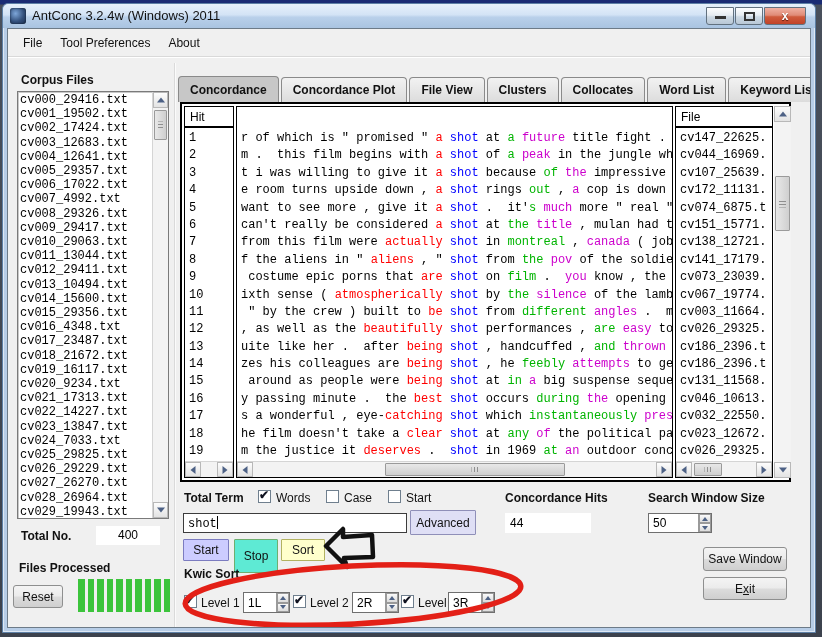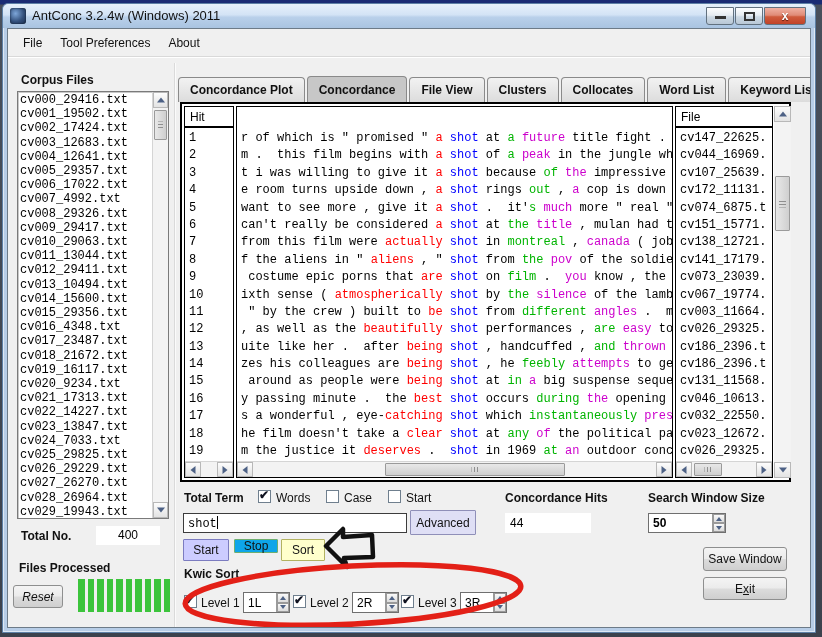--- a/index.html
+++ b/index.html
@@ -157,39 +157,39 @@
             <span class="tri down"></span>
           </div>
       </div>
     </div>
 
     <div class="lbl" style="left:13px; top:500px;">Total No.</div>
     <div class="field" style="left:88px; top:497px; width:64px; height:19px; text-align:center; padding-top:2px;">400</div>
 
     <div class="lbl" style="left:11px; top:532px;">Files Processed</div>
 
-    <div class="pushbtn" style="left:5px; top:556px; width:50px; height:23px;font-style:italic;">
+    <div class="pushbtn" style="left:5px; top:556px; width:50px; height:23px;">
       <span class="pb-label">Reset</span>
     </div>
     <div class="progress" id="progress">
         <span class="pblock" style="background: rgb(60, 196, 60);"></span>
         <span class="pblock" style="background: rgb(60, 196, 60);"></span>
         <span class="pblock" style="background: rgb(60, 196, 60);"></span>
         <span class="pblock" style="background: rgb(60, 196, 60);"></span>
         <span class="pblock" style="background: rgb(60, 196, 60);"></span>
         <span class="pblock" style="background: rgb(60, 196, 60);"></span>
         <span class="pblock" style="background: rgb(60, 196, 60);"></span>
         <span class="pblock" style="background: rgb(60, 196, 60);"></span>
         <span class="pblock" style="background: rgb(60, 196, 60);"></span>
         <span class="pblock" style="background: rgb(60, 196, 60);"></span>
       </div>
 
     <div class="tabs" id="tabs">
+        <div class="tab active">Concordance</div>
         <div class="tab">Concordance Plot</div>
-        <div class="tab active">Concordance</div>
         <div class="tab">File View</div>
         <div class="tab">Clusters</div>
         <div class="tab">Collocates</div>
         <div class="tab">Word List</div>
         <div class="tab">Keyword List</div>
       </div>
 
     <div class="tbl">
       <div class="pane" style="left:2px; width:50px;">
         <div class="pane-hdr">Hit</div>
@@ -319,36 +319,36 @@
     <div class="textinput" style="left:175px; top:484px; width:224px; height:20px;"><span id="search-value">shot</span><span class="caret"></span></div>
 
     <div class="cbtn" style="left:402px; top:481px; width:66px; height:25px; background:#dfdff5; border:1px solid #8f8fb8;">
       <span class="pb-label">Advanced</span>
     </div>
 
     <div class="lbl" style="left:497px; top:462px;">Concordance Hits</div>
     <div class="field" style="left:497px; top:484px; width:86px; height:20px; padding:3px 0 0 5px;">44</div>
 
     <div class="lbl" style="left:640px; top:462px;">Search Window Size</div>
-    <div class="spin" style="left:640px; top:484px; width:78px; height:20px;font-weight:bold;">
+    <div class="spin" style="left:640px; top:484px; width:64px; height:20px;">
       <span class="val">50</span>
       <span class="spin-btns">
         <span class="sp">
             <span class="tri up" style="border-bottom-width:4px; border-left-width:3px; border-right-width:3px;"></span>
           </span>
         <span class="sp dn">
             <span class="tri down" style="border-top-width:4px; border-left-width:3px; border-right-width:3px;"></span>
           </span>
       </span>
     </div>
 
     <div class="cbtn" id="btn-start" style="left: 175px; top: 510px; width: 46px; height: 22px; border: 1px solid rgb(124, 124, 192); background: rgb(204, 204, 255);">
       <span class="pb-label">Start</span>
     </div>
-    <div class="cbtn" id="btn-stop" style="left: 226px; top: 510px; width: 44px; height: 14px; border: 1px solid rgb(111, 174, 111); background: #0ea5e9; padding-left: 32px;">
+    <div class="cbtn" id="btn-stop" style="left: 226px; top: 510px; width: 44px; height: 34px; border: 1px solid rgb(111, 174, 111); background: #5eead4; padding-left: 32px;">
       <span class="pb-label">Stop</span>
     </div>
     <div class="cbtn" id="btn-sort" style="left: 273px; top: 510px; width: 44px; height: 22px; border: 1px solid rgb(178, 178, 97); background: rgb(255, 255, 204);">
       <span class="pb-label">Sort</span>
     </div>
 
     <svg class="annot-svg" style="left:315px; top:496px;" width="54" height="46" viewBox="0 0 54 46">
       <path d="M 3 21 L 20 4 L 20 12 L 49 10 L 50 32 L 21 33 L 24 42 Z" fill="none" stroke="#111111" stroke-width="4.5" stroke-linejoin="round" stroke-linecap="round"></path>
     </svg>
 
@@ -375,21 +375,21 @@
             <span class="sp">
               <span class="tri up" style="border-left-width: 3px; border-right-width: 3px; border-bottom-width: 4px;"></span>
             </span>
             <span class="sp dn">
               <span class="tri down" style="border-left-width: 3px; border-right-width: 3px; border-top-width: 4px;"></span>
             </span>
           </span>
         </div>
         <div class="cb checked" style="left: 393px; top: 566px;"></div>
         <div class="lbl-n" style="left: 410px; top: 567px;">Level 3</div>
-        <div class="spin" style="left: 452px; top: 563px; width: 47px; height: 21px;">
+        <div class="spin" style="left: 440px; top: 563px; width: 47px; height: 21px;">
           <span class="val">3R</span>
           <span class="spin-btns">
             <span class="sp">
               <span class="tri up" style="border-left-width: 3px; border-right-width: 3px; border-bottom-width: 4px;"></span>
             </span>
             <span class="sp dn">
               <span class="tri down" style="border-left-width: 3px; border-right-width: 3px; border-top-width: 4px;"></span>
             </span>
           </span>
         </div>

